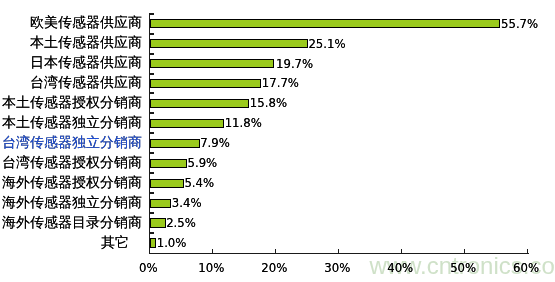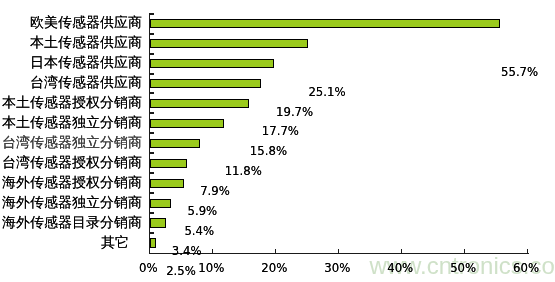--- a/index.html
+++ b/index.html
@@ -12,21 +12,21 @@
   .plot{position:absolute;left:0;top:0;width:555px;height:282px;}
   .axis-y{position:absolute;left:148.75px;}
   .axis-x{position:absolute;left:148.75px;}
   .row{position:absolute;left:0;top:0;width:555px;height:0;}
   .bar{position:absolute;box-sizing:border-box;}
   .cat-label{position:absolute;text-align:right;white-space:nowrap;color:#000000;
              font-family:"Liberation Sans",sans-serif;font-size:14px;line-height:16px;
              text-shadow:0 0 0.35px rgba(0,0,0,0.85);}
   .val-label{position:absolute;white-space:nowrap;color:#000000;
              font-family:"DejaVu Sans",sans-serif;font-stretch:condensed;
-             font-size:13px;line-height:16px;text-shadow:0 0 0.3px rgba(0,0,0,0.8);margin-top:48px;}
+             font-size:13px;line-height:16px;text-shadow:0 0 0.3px rgba(0,0,0,0.8);}
   .tick-y{position:absolute;left:149.5px;width:4px;height:2px;}
   .xtick-group{position:absolute;left:0;top:0;}
   .tick-x{position:absolute;width:1.3px;height:4px;}
   .xlab{position:absolute;width:80px;top:260.5px;text-align:center;color:#000000;
         font-family:"DejaVu Sans",sans-serif;font-stretch:condensed;
         font-size:13px;line-height:14px;text-shadow:0 0 0.3px rgba(0,0,0,0.8);}
 </style>
 </head>
 <body>
 
@@ -67,21 +67,21 @@
         <div class="val-label" style="left: 249.861px; top: 95.4688px; color: rgb(0, 0, 0);">15.8%</div>
         <div class="tick-y" style="top: 92.4833px; background: rgb(26, 26, 26);"></div>
       </div>
       <div class="row">
         <div class="cat-label" style="right: 413.1px; top: 113.84px; color: rgb(0, 0, 0);">本土传感器独立分销商</div>
         <div class="bar" style="left: 149.8px; top: 118.64px; width: 74.281px; height: 9.2px; background: rgb(154, 202, 28); border: 1.1px solid rgb(0, 0, 0);"></div>
         <div class="val-label" style="left: 224.681px; top: 115.44px; color: rgb(0, 0, 0);">11.8%</div>
         <div class="tick-y" style="top: 112.454px; background: rgb(26, 26, 26);"></div>
       </div>
       <div class="row">
-        <div class="cat-label" style="right: 413.1px; top: 133.81px; color: #404040;">台湾传感器独立分销商</div>
+        <div class="cat-label" style="right: 413.1px; top: 133.81px; color: #1d4ed8;">台湾传感器独立分销商</div>
         <div class="bar" style="left: 149.8px; top: 138.61px; width: 49.7305px; height: 9.2px; background: rgb(154, 202, 28); border: 1.1px solid rgb(0, 0, 0);"></div>
         <div class="val-label" style="left: 200.131px; top: 135.41px; color: rgb(0, 0, 0);">7.9%</div>
         <div class="tick-y" style="top: 132.425px; background: rgb(26, 26, 26);"></div>
       </div>
       <div class="row">
         <div class="cat-label" style="right: 413.1px; top: 153.781px; color: rgb(0, 0, 0);">台湾传感器授权分销商</div>
         <div class="bar" style="left: 149.8px; top: 158.581px; width: 37.1405px; height: 9.2px; background: rgb(154, 202, 28); border: 1.1px solid rgb(0, 0, 0);"></div>
         <div class="val-label" style="left: 187.541px; top: 155.381px; color: rgb(0, 0, 0);">5.9%</div>
         <div class="tick-y" style="top: 152.396px; background: rgb(26, 26, 26);"></div>
       </div>

